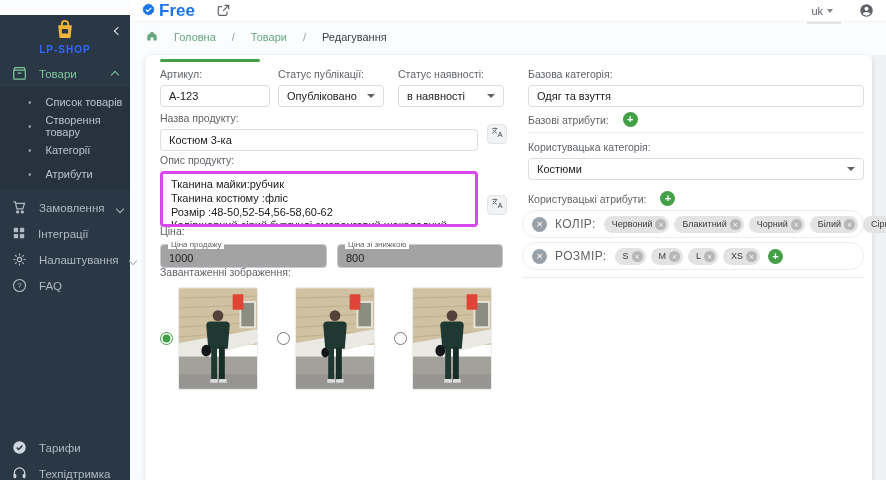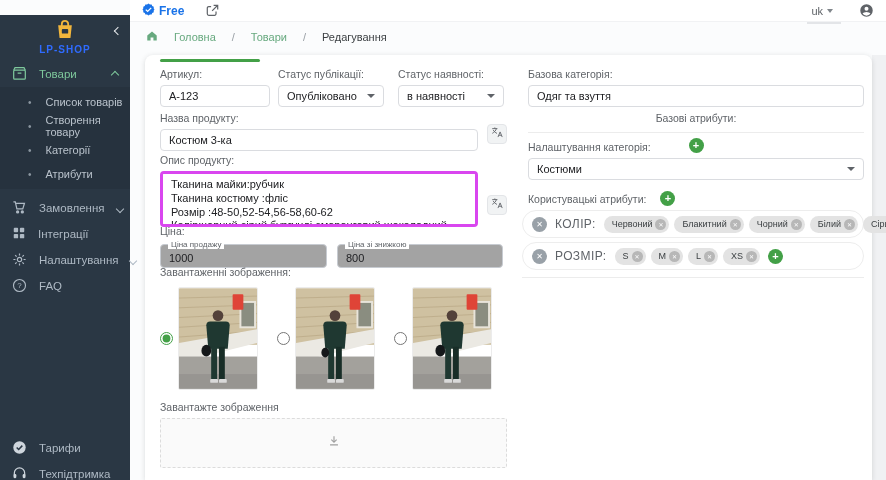--- a/index.html
+++ b/index.html
@@ -20,21 +20,21 @@
   .mi .chev-slot { margin-left:auto; }
   .mi.active { color:#7ec89c; }
   .mi svg { flex:0 0 auto; }
   .submenu { background:#26323e; padding:3px 0; }
   .smi { height:24px; display:flex; align-items:center; padding-left:28px; gap:14px; color:#bac3cc; font-size:11px; cursor:pointer; }
   .dot { font-size:10px; color:#8b96a0; }
   .sb-footer { position:absolute; bottom:8px; left:0; width:100%; }
 
   
   .topbar { position:absolute; left:130px; top:0; width:756px; height:22px; background:#fff; border-bottom:1px solid #f1f2f4; display:flex; align-items:center; padding:0 12px; z-index:4; }
-  .free-badge { display:flex; align-items:center; gap:4px; color:#1a73e8; font-size:12px; font-weight:bold; cursor:pointer; }
+  .free-badge { display:flex; align-items:center; gap:4px; color:#1a73e8; font-size:17px; font-weight:bold; cursor:pointer; }
   .open-new { margin-left:22px; cursor:pointer; display:flex; }
   .lang { margin-left:auto; margin-right:26px; position:relative; display:flex; align-items:center; gap:4px; color:#5f6368; font-size:11px; cursor:pointer; }
   .lang-caret { width:0; height:0; border-left:3.5px solid transparent; border-right:3.5px solid transparent; border-top:4px solid #80868b; }
   .lang-underline { position:absolute; left:-4px; top:17px; width:34px; height:2px; background:#e3e5e8; }
   .avatar-btn { cursor:pointer; display:flex; }
 
   
   .breadcrumb { position:absolute; left:146px; top:30px; display:flex; align-items:center; gap:16px; font-size:11px; z-index:4; }
   .bc-link { color:#67a97f; cursor:pointer; }
   .bc-sep { color:#9aa0a6; }
@@ -65,21 +65,21 @@
   .price-in { width:100%; height:100%; border:none; outline:none; background:transparent; font-size:11px; color:#202124; padding:3px 8px 0; font-family:inherit; }
   #g-uploaded { left:15px; top:211px; width:347px; }
   .photos { display:flex; align-items:center; margin-top:9px; }
   .photo-item { display:flex; align-items:center; gap:5px; margin-right:19px; }
   .radio { width:13px; height:13px; accent-color:#43a047; cursor:pointer; }
   .ph { display:block; width:80px; height:103px; border:1px solid #ececec; border-radius:2px; cursor:pointer; }
   #g-upload { left:15px; top:346px; width:347px; }
   .dropzone { margin-top:5px; height:50px; background:#fafafa; border:1px dashed #dcdcdc; border-radius:2px; display:flex; align-items:center; justify-content:center; cursor:pointer; }
 
   #g-bcat { left:383px; top:13px; width:336px; }
-  #g-battr{ left:383px; top:57px; width:336px;flex-direction:column; }
+  #g-battr{ left:383px; top:57px; width:336px; }
   .attr-head { display:flex; align-items:center; gap:14px; }
   .attr-head .flabel { margin-bottom:0; }
   .divider { position:absolute; height:1px; background:#ececec; }
   #dv1 { left:383px; top:77px;  width:336px; }
   #g-ccat { left:383px; top:86px; width:336px; }
   #g-cattr{ left:383px; top:136px; width:336px; }
   #row-color { left:377px; top:155px; width:342px; }
   #row-size  { left:377px; top:187px; width:342px; }
   #dv2 { left:377px; top:222px; width:342px; }
   .chip-row { height:28px; border:1px solid #ededed; border-radius:14px; background:#fff; display:flex; align-items:center; padding:0 9px; gap:8px; }
@@ -391,44 +391,34 @@
               <rect x="33" y="60" width="6" height="34" fill="#1f3831"></rect>
               <rect x="41" y="60" width="6" height="34" fill="#182d27"></rect>
               <rect x="32" y="93" width="8" height="4" rx="1" fill="#d9d9d9"></rect>
               <rect x="41" y="93" width="8" height="4" rx="1" fill="#d9d9d9"></rect>
               <ellipse cx="28" cy="64" rx="5" ry="6" fill="#15181a"></ellipse>
             </svg>
         </div>
       </div>
     </div>
 
-    <div class="grp" id="g-upload">
-      <label class="flabel" style="margin-bottom:0;">Завантажте зображення</label>
-      <div class="dropzone">
-        <span>
-          <svg width="14" height="14" viewBox="0 0 16 16" fill="none" stroke="#9e9e9e" stroke-width="1.3">
-              <path d="M8 2.5v6.5M5 6.5L8 9.5l3-3M3.5 12.5h9"></path>
-            </svg>
-        </span>
-      </div>
-    </div>
 
     <div class="grp" id="g-bcat">
       <label class="flabel">Базова категорія:</label>
       <input class="tf" value="Одяг та взуття" style="">
     </div>
 
     <div class="grp attr-head" id="g-battr">
       <label class="flabel">Базові атрибути:</label>
       <span class="plus">+</span>
     </div>
     <div class="divider" id="dv1"></div>
 
     <div class="grp" id="g-ccat">
-      <label class="flabel">Налаштування категорія:</label>
+      <label class="flabel">Користувацька категорія:</label>
       <div class="select">
         <span>Костюми</span>
         <span class="sel-caret"></span>
       </div>
     </div>
 
     <div class="grp attr-head" id="g-cattr">
       <label class="flabel">Користувацькі атрибути:</label>
       <span class="plus">+</span>
     </div>

